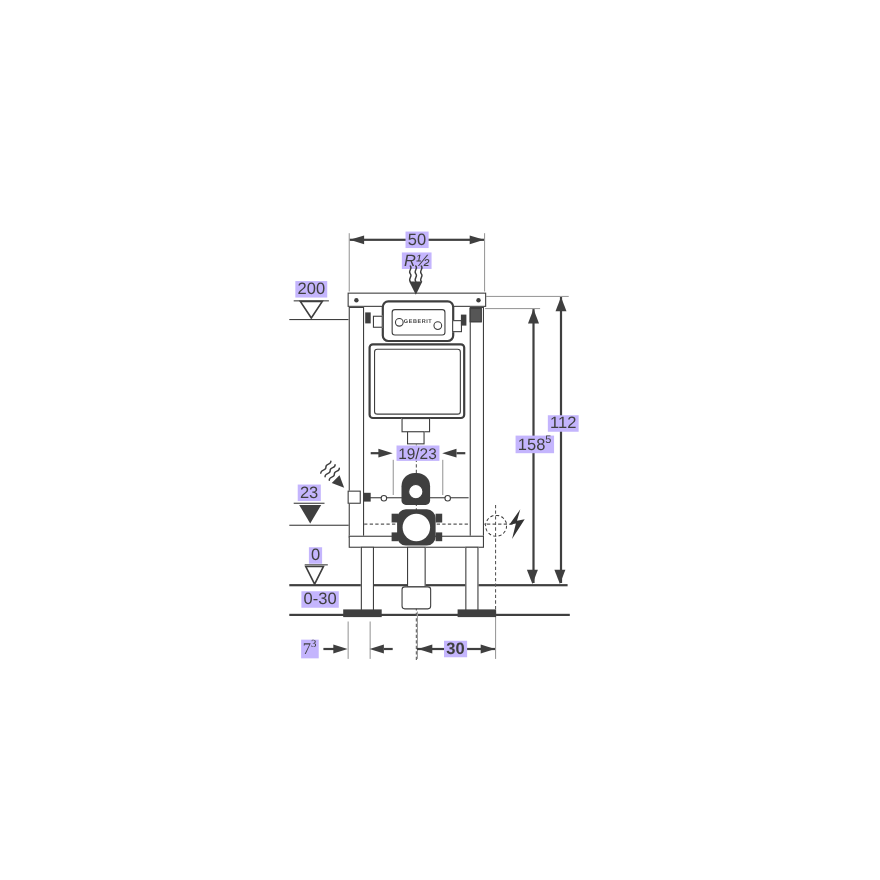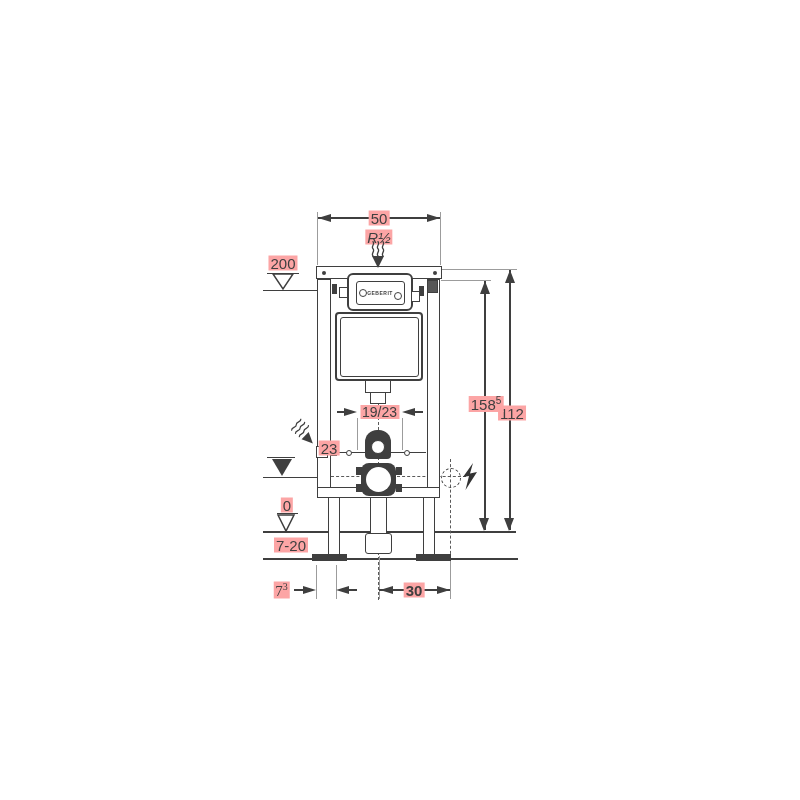--- a/index.html
+++ b/index.html
@@ -5,21 +5,21 @@
   html,body{margin:0;padding:0;background:#fff;}
   #stage{position:relative;width:800px;height:800px;background:#ffffff;overflow:hidden;
          font-family:"Liberation Sans",sans-serif;color:#3f3f3f;}
   .ln{position:absolute;background:#3f3f3f;}
   .lnt{position:absolute;background:#9c9c9c;}
   .box{position:absolute;border:1.5px solid #3f3f3f;background:#fff;box-sizing:border-box;}
   .dark{position:absolute;background:#3f3f3f;}
   .dash-h{position:absolute;border-top:1.4px dashed #5a5a5a;height:0;}
   .dash-v{position:absolute;border-left:1.4px dashed #5a5a5a;width:0;}
   .txt{position:absolute;font-size:15px;line-height:1;white-space:nowrap;
-       transform:translate(-50%,-50%);background:#fca5a5;padding:0 2px;color:#3f3f3f;}
+       transform:translate(-50%,-50%);background:#c4b5fd;padding:0 2px;color:#3f3f3f;}
   .txt sup{font-size:10px;}
   .arr{position:absolute;width:0;height:0;border-style:solid;border-color:transparent;}
   .arr.l{border-width:4.5px 13px 4.5px 0;border-right-color:#3f3f3f;}
   .arr.r{border-width:4.5px 0 4.5px 13px;border-left-color:#3f3f3f;}
   .arr.u{border-width:0 5px 13px 5px;border-bottom-color:#3f3f3f;}
   .arr.d{border-width:12px 6px 0 6px;border-top-color:#3f3f3f;}
   .circle{position:absolute;border:1.2px solid #3f3f3f;border-radius:50%;background:#fff;box-sizing:border-box;}
   svg{position:absolute;overflow:visible;}
 </style>
 </head>
@@ -101,21 +101,21 @@
       <path d="M4 15c-2.4-2.4 2.4-4.8 0-7.2C1.6 5.4 6.4 3 4 0.8"></path>
       <path d="M9 15c-2.4-2.4 2.4-4.8 0-7.2C6.6 5.4 11.4 3 9 0.8"></path>
       <path d="M14 15c-2.4-2.4 2.4-4.8 0-7.2C11.6 5.4 16.4 3 14 0.8"></path>
     </g>
   </svg>
   <div class="arr d" style="left:371.5px;top:256px;border-width:12px 6.5px 0 6.5px;"></div>
 
   <div class="ln" style="left:509.4px;top:270px;width:1.3px;height:260px;"></div>
   <div class="arr u" style="left:504.8px;top:270px;"></div>
   <div class="arr d" style="left:504.2px;top:518px;border-width:13px 5.5px 0 5.5px;"></div>
-  <div class="txt" style="left:512px;top:385px;margin-top:28px;">112</div>
+  <div class="txt" style="left:512px;top:385px;">112</div>
 
   <div class="ln" style="left:484.4px;top:281px;width:1.3px;height:249px;"></div>
   <div class="arr u" style="left:479.8px;top:281px;"></div>
   <div class="arr d" style="left:479.2px;top:518px;border-width:13px 5.5px 0 5.5px;"></div>
   <div class="txt" style="left:486px;top:404px;">
     <span>158</span><sup>5</sup>
   </div>
 
   <div class="ln" style="left:337px;top:411.4px;width:8px;height:1.2px;"></div>
   <div class="arr r" style="left:344px;top:407.5px;"></div>
@@ -123,30 +123,30 @@
   <div class="ln" style="left:415px;top:411.4px;width:8px;height:1.2px;"></div>
   <div class="txt" style="left:379.5px;top:412px;font-size:14px;">19/23</div>
   <div class="lnt" style="left:356.5px;top:418px;width:1.1px;height:32px;"></div>
   <div class="lnt" style="left:401.5px;top:418px;width:1.1px;height:32px;"></div>
 
   <div class="txt" style="left:283px;top:262.5px;">200</div>
   <svg style="left:272px;top:273px;" width="22" height="17" viewBox="0 0 22 17">
     <polygon points="1,1 21,1 11,16" fill="#ffffff" stroke="#3f3f3f" stroke-width="1.5"></polygon>
   </svg>
 
-  <div class="txt" style="left:281px;top:448px;margin-left:48px;">23</div>
+  <div class="txt" style="left:281px;top:448px;">23</div>
   <svg style="left:271px;top:458px;" width="22" height="19" viewBox="0 0 22 19">
     <polygon points="1,1 21,1 11,18" fill="#3f3f3f"></polygon>
   </svg>
 
   <div class="txt" style="left:287px;top:505px;">0</div>
   <svg style="left:277px;top:514px;" width="18" height="18" viewBox="0 0 18 18">
     <polygon points="1,1 17,1 9,17" fill="#ffffff" stroke="#3f3f3f" stroke-width="1.5"></polygon>
   </svg>
-  <div class="txt" style="left:291px;top:545px;">7-20</div>
+  <div class="txt" style="left:291px;top:545px;">0-30</div>
 
   <svg style="left:291px;top:420px;transform:rotate(40deg);" width="18" height="16" viewBox="0 0 18 16">
     <g fill="none" stroke="#3f3f3f" stroke-width="1.3" stroke-linecap="round">
       <path d="M4 15c-2.4-2.4 2.4-4.8 0-7.2C1.6 5.4 6.4 3 4 0.8"></path>
       <path d="M9 15c-2.4-2.4 2.4-4.8 0-7.2C6.6 5.4 11.4 3 9 0.8"></path>
       <path d="M14 15c-2.4-2.4 2.4-4.8 0-7.2C11.6 5.4 16.4 3 14 0.8"></path>
     </g>
   </svg>
   <div class="arr d" style="left:304px;top:434px;border-width:11px 5.5px 0 5.5px;transform:rotate(-45deg);"></div>
 

